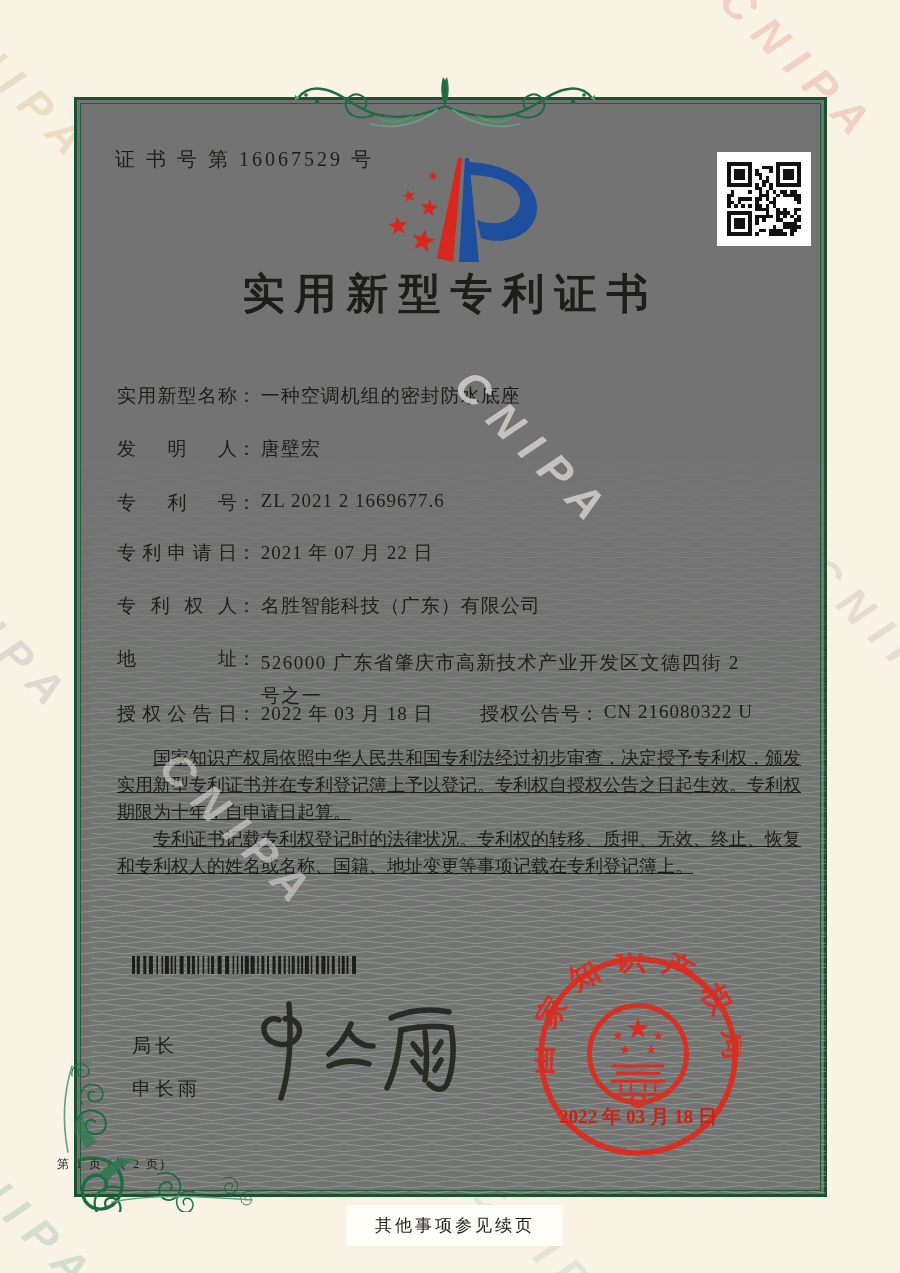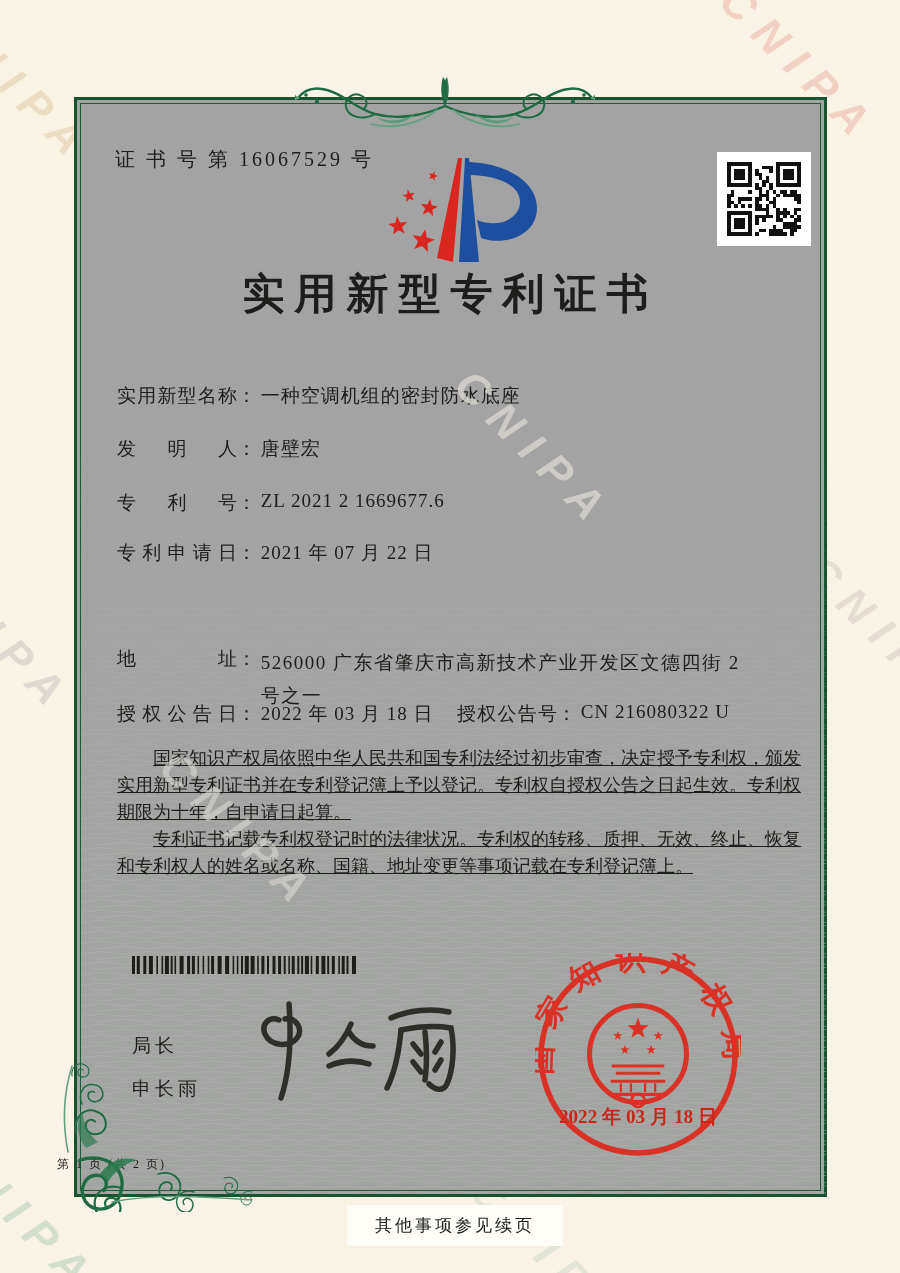--- a/index.html
+++ b/index.html
@@ -13,21 +13,21 @@
   .wm {
     position:absolute; z-index:1;
     font-family:"Liberation Sans","DejaVu Sans",sans-serif;
     font-weight:bold; font-style:italic;
     font-size:44px; letter-spacing:14px;
     transform:rotate(45deg); transform-origin:0 0;
     white-space:nowrap; pointer-events:none;
   }
   .frame {
     position:absolute; left:74px; top:97px; width:753px; height:1100px;
-    border:3px solid #18522f; background:#a3a3a3; z-index:2;
+    border:3px solid #18522f; background:#737373; z-index:2;
   }
   .frame-inner {
     position:absolute; inset:3px; border:1px solid #1d5c36; pointer-events:none; z-index:3;
   }
   #waves { position:absolute; inset:4px; width:745px; height:1092px; z-index:0; }
   .content { position:absolute; inset:0; z-index:4; }
   .cert-no { position:absolute; left:38px; top:46px; font-size:20px; letter-spacing:3px; }
   .logo { position:absolute; left:288px; top:48px; }
   .qr-box { position:absolute; left:640px; top:52px; width:94px; height:94px; background:#fff; }
   .qr-box svg { position:absolute; left:10px; top:10px; }
@@ -38,21 +38,21 @@
   .row { position:absolute; left:40px; right:30px; font-size:19px; }
   .r1{top:283px} .r2{top:336px} .r3{top:390px} .r4{top:440px} .r5{top:493px} .r6{top:546px} .r7{top:601px}
   .flabel {
     display:inline-block; width:120px; vertical-align:top;
     text-align:justify; text-align-last:justify;
   }
   .colon { display:inline-block; vertical-align:top; }
   .fvalue { display:inline-block; vertical-align:top; letter-spacing:1px; }
   .r6 .fvalue { width:505px; line-height:33px; letter-spacing:1.5px; }
   .pair2 { position:absolute; left:340px; top:0; }
-  .pair2 .flabel { width:100px; }
+  .pair2 .flabel { width:100px;margin-left:23px; }
   .paras {
     position:absolute; left:40px; top:645px; width:684px;
     font-size:18px; line-height:27px; text-align:justify;text-decoration:underline;
   }
   .paras p { text-indent:2em; }
   .barcode { position:absolute; left:54px; top:855px; }
   .sig-title { position:absolute; left:55px; top:933px; font-size:19px; letter-spacing:4px; }
   .sig-name  { position:absolute; left:55px; top:976px; font-size:19px; letter-spacing:4px; }
   .sig-script { position:absolute; left:168px; top:898px; }
   .seal { position:absolute; left:458px; top:853px; mix-blend-mode:multiply; opacity:.95; }
@@ -387,20 +387,24 @@
       <span class="fvalue">一种空调机组的密封防水底座</span>
     </div>
     <div class="row r3">
       <span class="flabel">专利号</span><span class="colon">：</span>
       <span class="fvalue">ZL 2021 2 1669677.6</span>
     </div>
     <div class="row r4">
       <span class="flabel">专利申请日</span><span class="colon">：</span>
       <span class="fvalue">2021 年 07 月 22 日</span>
     </div>
+    <div class="row r5">
+      <span class="flabel">专利权人</span><span class="colon">：</span>
+      <span class="fvalue">名胜智能科技（广东）有限公司</span>
+    </div>
     <div class="row r6">
       <span class="flabel">地址</span><span class="colon">：</span>
       <span class="fvalue">526000 广东省肇庆市高新技术产业开发区文德四街 2 号之一</span>
     </div>
     <div class="row r7" style="position:absolute">
       <span class="flabel">授权公告日</span><span class="colon">：</span>
       <span class="fvalue">2022 年 03 月 18 日</span>
       <span class="pair2">
         <span class="flabel">授权公告号</span><span class="colon">：</span>
         <span class="fvalue">CN 216080322 U</span>

